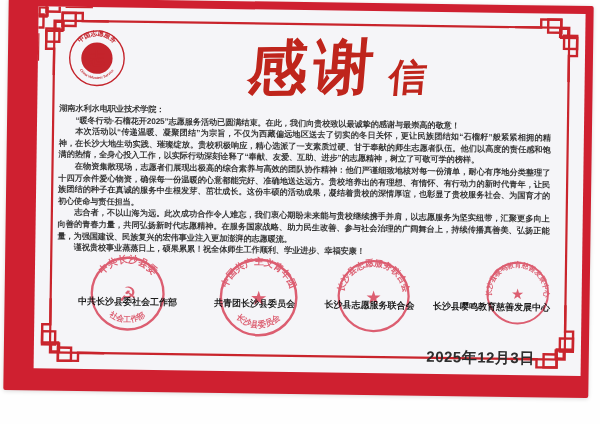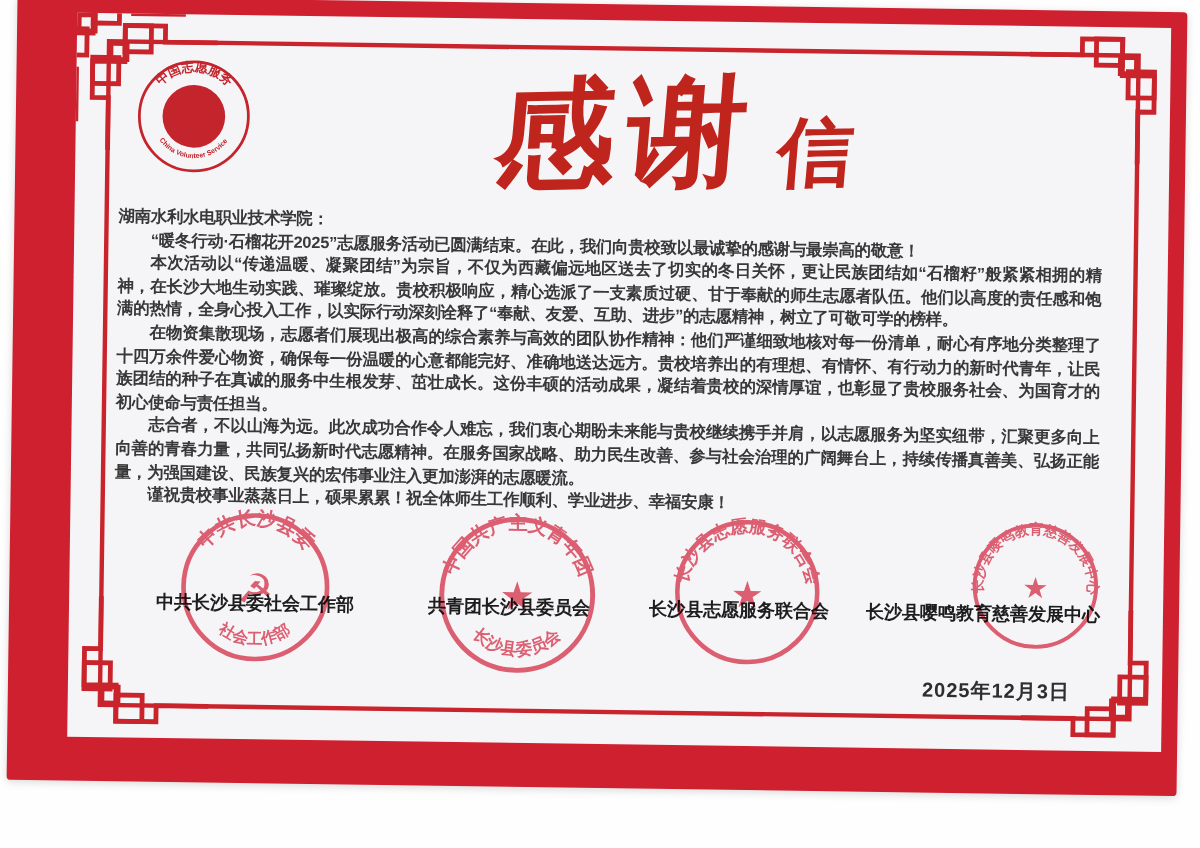--- a/index.html
+++ b/index.html
@@ -44,22 +44,22 @@
     position:absolute;top:43px;left:0;width:100%;text-align:center;
     font-size:9px;font-weight:700;color:#1d1d1d;white-space:nowrap;
   }
   .seal{
     position:absolute;top:2px;left:50%;
     mix-blend-mode:multiply;opacity:.82;color:#e03f55;
   }
   .seal text{fill:currentColor;font-weight:700;
     font-family:"DejaVu Sans","Liberation Sans",sans-serif;}
   .date{
-    position:absolute;right:46px;top:326px;
-    font-size:10px;font-weight:700;color:#2e2e2e;letter-spacing:.5px;
+    position:absolute;right:46px;top:336px;
+    font-size:15px;font-weight:700;color:#2e2e2e;letter-spacing:.5px;
   }
   .logo text{fill:#c4242c;font-weight:700;}
 </style>
 </head>
 <body>
 
 <div class="paper">
   <div class="paper-inner">
 
     <svg class="frame-svg" viewBox="0 0 544 360">

